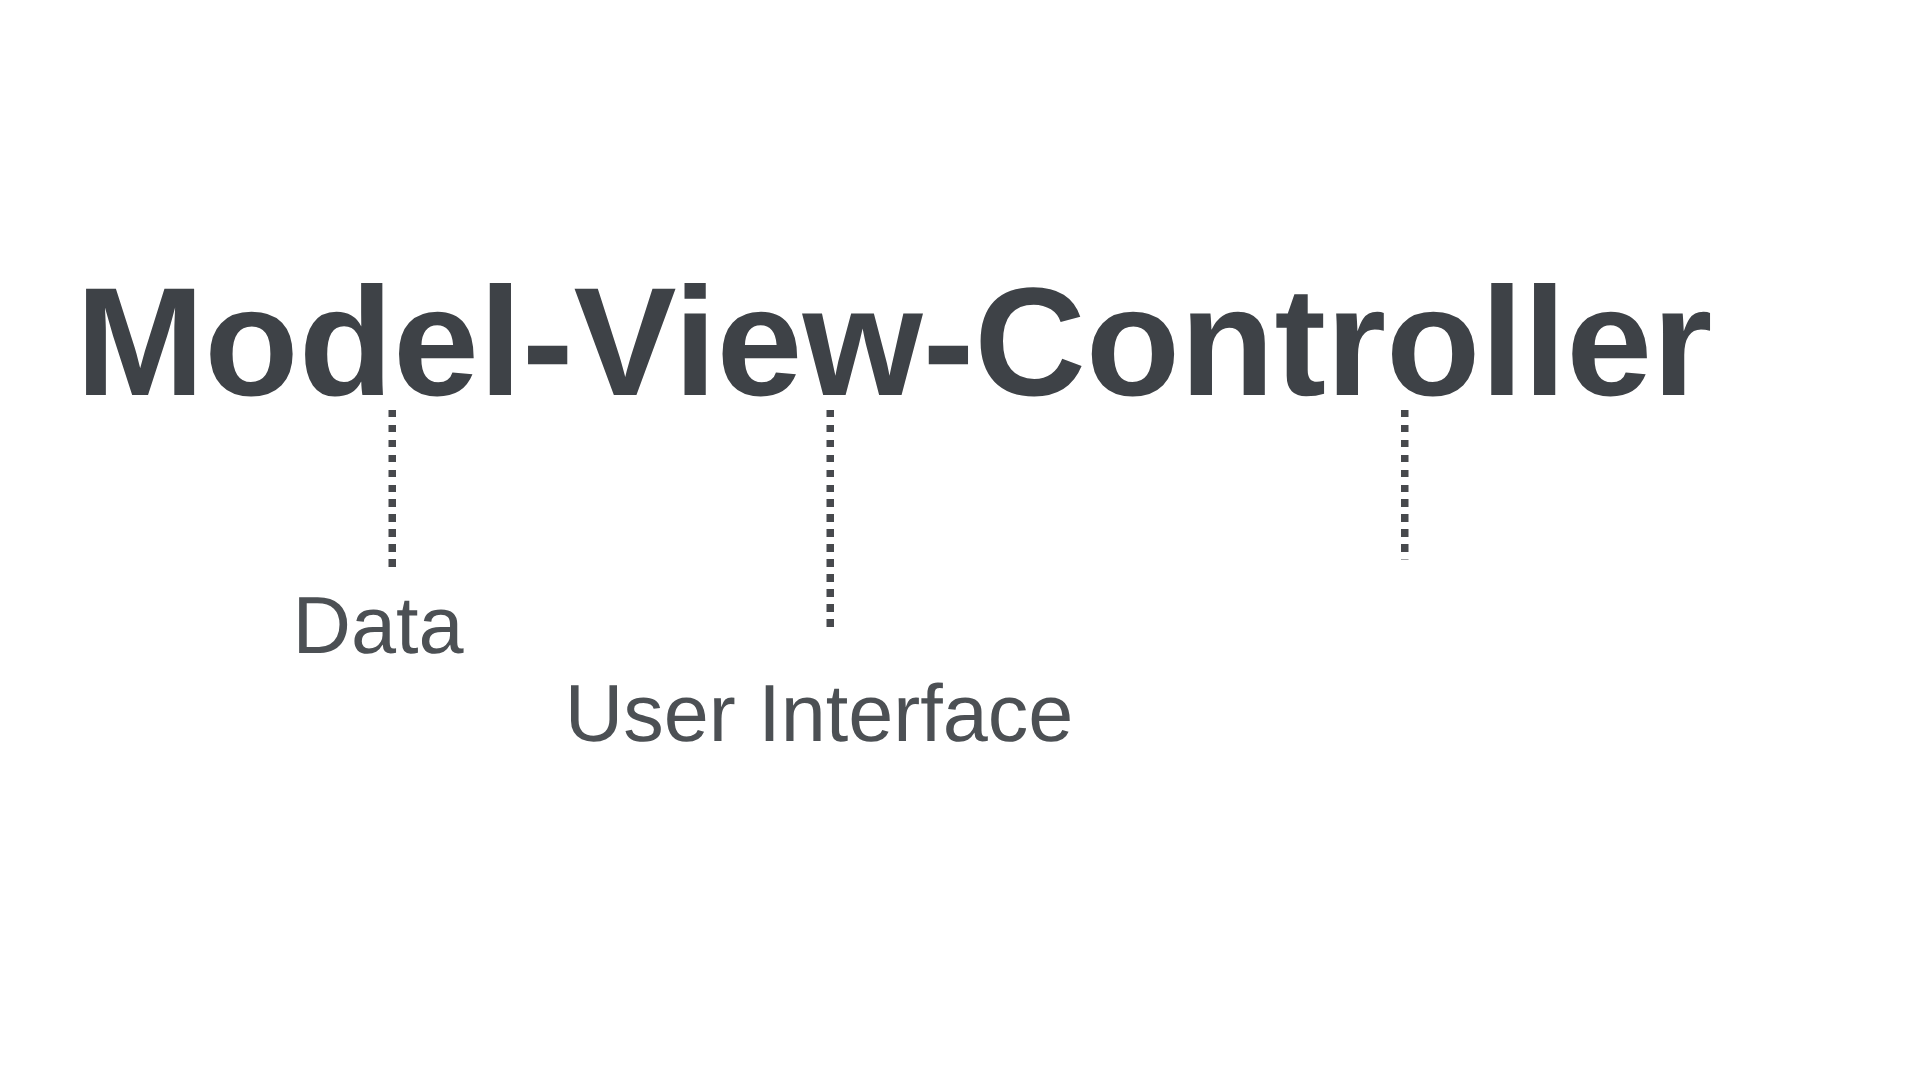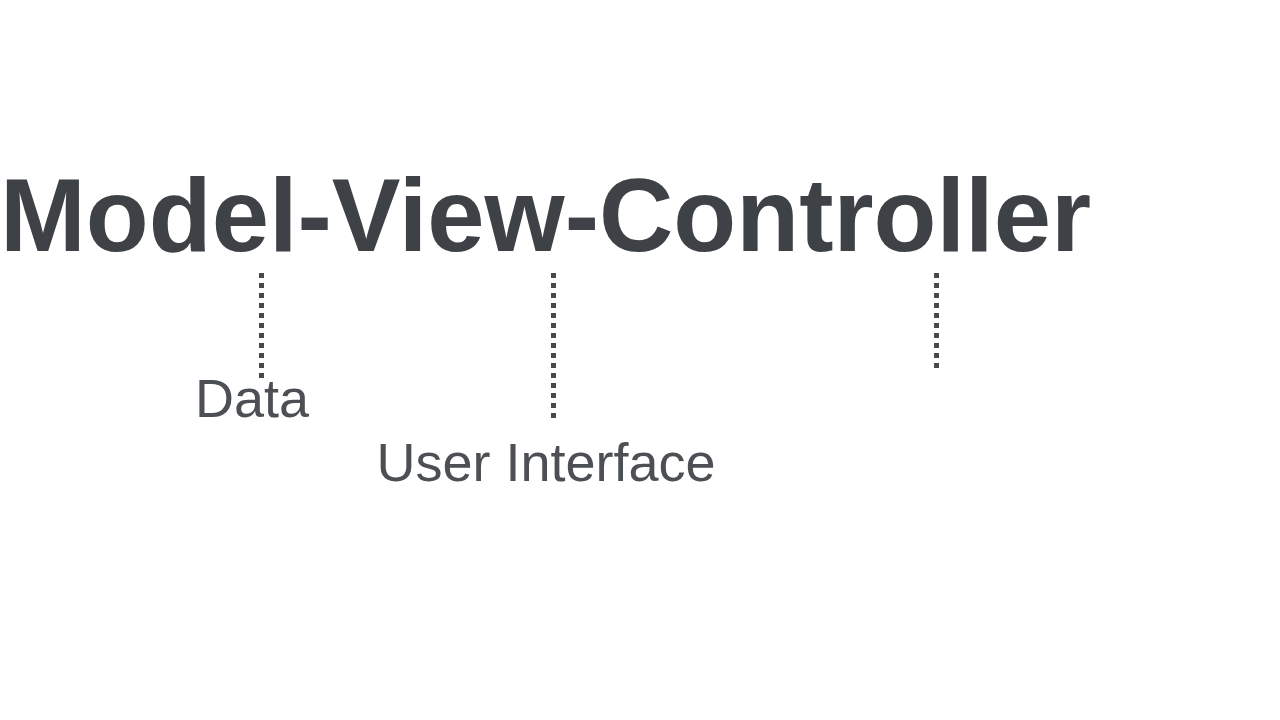--- a/index.html
+++ b/index.html
@@ -10,24 +10,24 @@
   .stage {
     position: relative;
     width: 1280px;
     height: 720px;
     background: #ffffff;
     overflow: hidden;
     font-family: "Liberation Sans", sans-serif;
   }
   .title {
     position: absolute;
-    top: 164px;
+    top: 176px;
     left: 0;
     width: 1192px;
-    text-align: left;
+    text-align: center;
     font-size: 103px;
     font-weight: 700;
     line-height: 1;
     color: #3e4247;
     letter-spacing: 0px;
     white-space: nowrap;
   }
   .connector {
     position: absolute;
     width: 5px;
@@ -42,22 +42,22 @@
   .connector.controller { left: 934px; top: 273px; height: 100px; }
   .label {
     position: absolute;
     transform: translateX(-50%);
     font-size: 54px;
     font-weight: 400;
     line-height: 1;
     color: #4c5054;
     white-space: nowrap;
   }
-  .label.model      { left: 252px; top: 371px; }
-  .label.view       { left: 546px; top: 435px; }
+  .label.model      { left: 252px; top: 390px; }
+  .label.view       { left: 546px; top: 449px; }
   .label.controller { left: 926px; top: 381px; }
 </style>
 </head>
 <body>
 
 <div class="stage">
 
   <div class="title">Model-View-Controller</div>
 
   <div class="connector model"></div>

